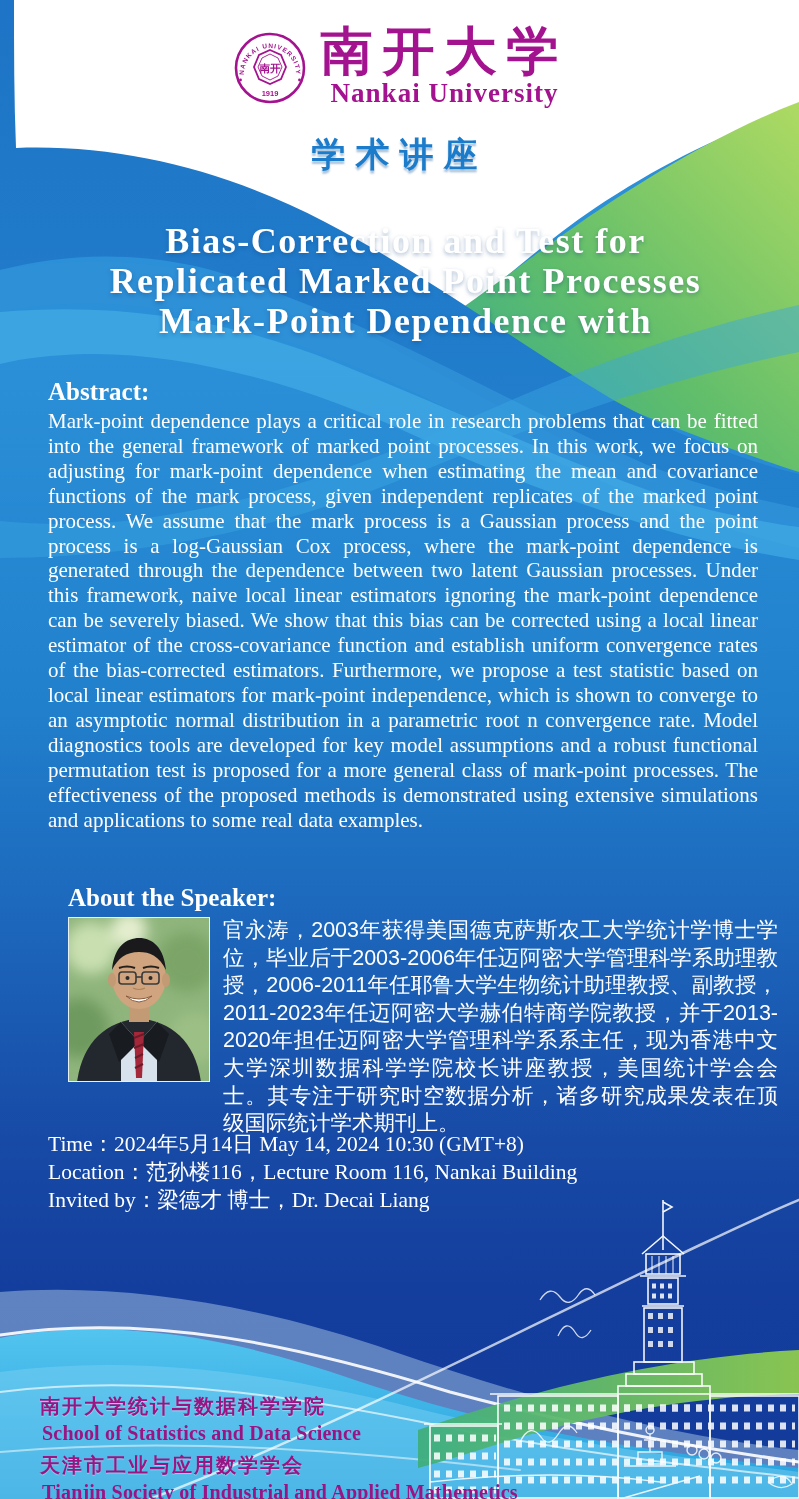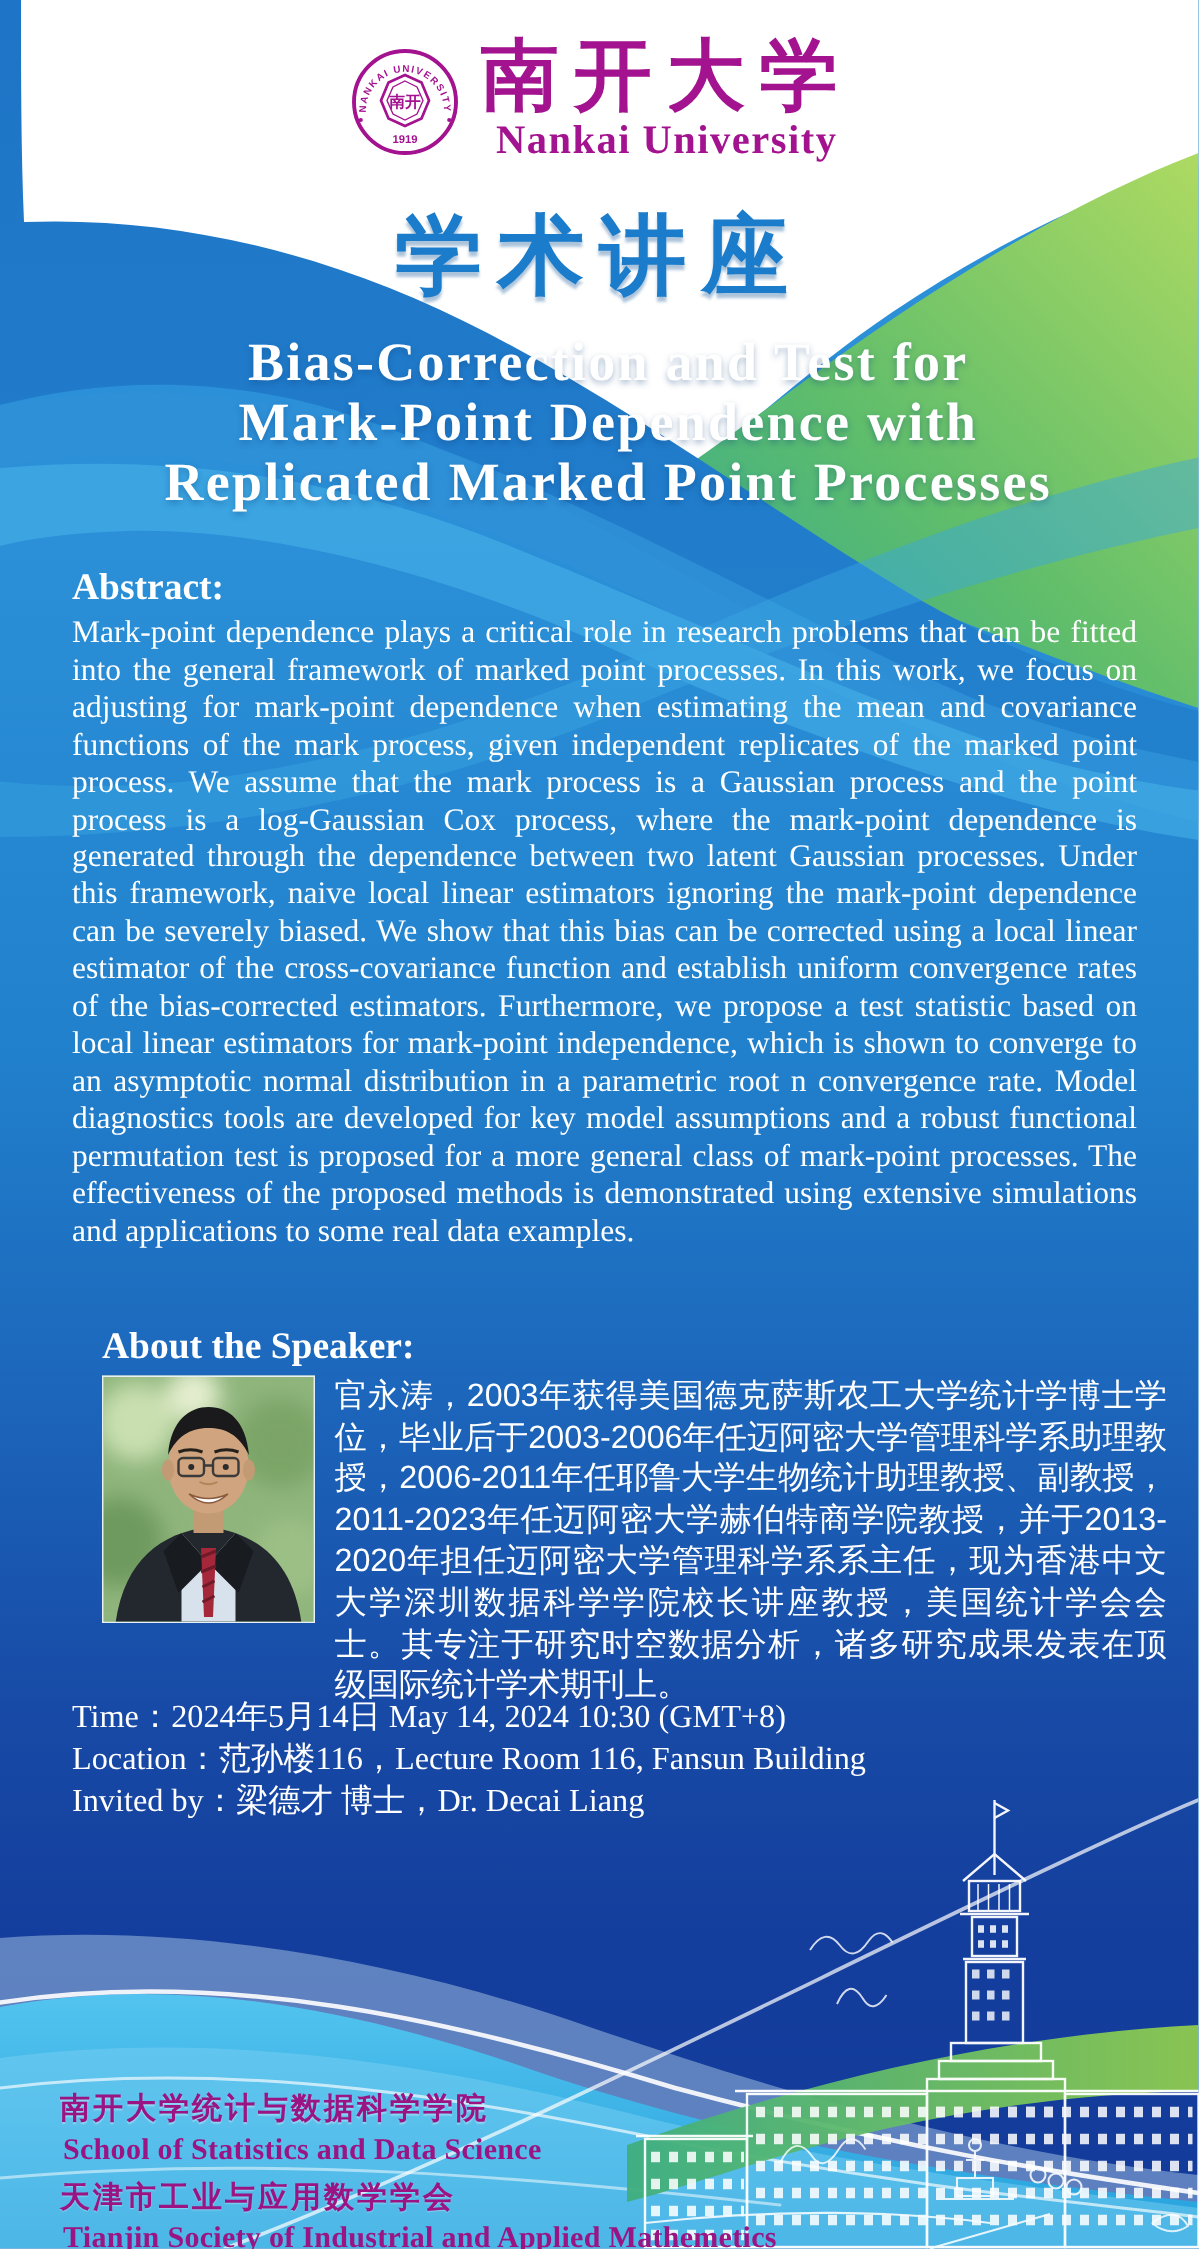--- a/index.html
+++ b/index.html
@@ -20,21 +20,21 @@
   }
   .uni-en{
     font-family:"Liberation Serif",serif;font-size:27px;font-weight:700;color:#a4138f;
     letter-spacing:1px;margin-top:-2px;
   }
 
   
   .banner{
     left:0;right:0;top:132px;text-align:center;
     font-family:"Liberation Sans",sans-serif;font-weight:900;
-    font-size:58px;letter-spacing:10px;color:#1a7ccb;
+    font-size:34px;letter-spacing:10px;color:#1a7ccb;
     text-shadow:0 3px 2px rgba(13,82,150,0.35);
   }
 
   
   .title{
     left:0;right:0;top:221px;margin:0;text-align:center;
     font-size:36px;line-height:40px;font-weight:700;color:#ffffff;
     letter-spacing:1.5px;text-shadow:0 2px 4px rgba(10,60,120,0.35);
   }
   .title span{display:block;padding-left:12px;}
@@ -229,22 +229,22 @@
     <div class="logo-text">
       <div class="calligraphy">南开大学</div>
       <div class="uni-en">Nankai University</div>
     </div>
   </header>
 
   <div class="abs banner">学术讲座</div>
 
   <h1 class="abs title">
     <span>Bias-Correction and Test for</span>
+    <span>Replicated Marked Point Processes</span>
     <span>Mark-Point Dependence with</span>
-    <span>Replicated Marked Point Processes</span>
   </h1>
 
   <section class="abs abstract">
     <h2 class="sec-heading">Abstract:</h2>
     <p class="abstract-body">Mark-point dependence plays a critical role in research problems that can be fitted into the general framework of marked point processes. In this work, we focus on adjusting for mark-point dependence when estimating the mean and covariance functions of the mark process, given independent replicates of the marked point process. We assume that the mark process is a Gaussian process and the point process is a log-Gaussian Cox process, where the mark-point dependence is generated through the dependence between two latent Gaussian processes. Under this framework, naive local linear estimators ignoring the mark-point dependence can be severely biased. We show that this bias can be corrected using a local linear estimator of the cross-covariance function and establish uniform convergence rates of the bias-corrected estimators. Furthermore, we propose a test statistic based on local linear estimators for mark-point independence, which is shown to converge to an asymptotic normal distribution in a parametric root n convergence rate. Model diagnostics tools are developed for key model assumptions and a robust functional permutation test is proposed for a more general class of mark-point processes. The effectiveness of the proposed methods is demonstrated using extensive simulations and applications to some real data examples.</p>
   </section>
 
   <section class="abs speaker">
     <h2 class="sec-heading">About the Speaker:</h2>
     <div class="speaker-row">
@@ -288,21 +288,21 @@
           <path d="M57,78 Q70,90 83,78 Q70,84 57,78 Z" fill="#fff" stroke="#8a5a3c" stroke-width="1"></path>
           <path d="M64,70 Q70,73 76,70" stroke="#b08458" stroke-width="1.2" fill="none"></path>
         </svg>
       </div>
       <p class="bio">官永涛，2003年获得美国德克萨斯农工大学统计学博士学位，毕业后于2003-2006年任迈阿密大学管理科学系助理教授，2006-2011年任耶鲁大学生物统计助理教授、副教授，2011-2023年任迈阿密大学赫伯特商学院教授，并于2013-2020年担任迈阿密大学管理科学系系主任，现为香港中文大学深圳数据科学学院校长讲座教授，美国统计学会会士。其专注于研究时空数据分析，诸多研究成果发表在顶级国际统计学术期刊上。</p>
     </div>
   </section>
 
   <section class="abs details">
     <div>Time：2024年5月14日 May 14, 2024 10:30 (GMT+8)</div>
-    <div>Location：范孙楼116，Lecture Room 116, Fansun Building</div>
+    <div>Location：范孙楼116，Lecture Room 116, Nankai Building</div>
     <div>Invited by：梁德才 博士，Dr. Decai Liang</div>
   </section>
 
   <footer class="abs footer">
     <div class="cn">南开大学统计与数据科学学院</div>
     <div class="en">School of Statistics and Data Science</div>
     <div class="cn">天津市工业与应用数学学会</div>
     <div class="en">Tianjin Society of Industrial and Applied Mathemetics</div>
   </footer>
 

